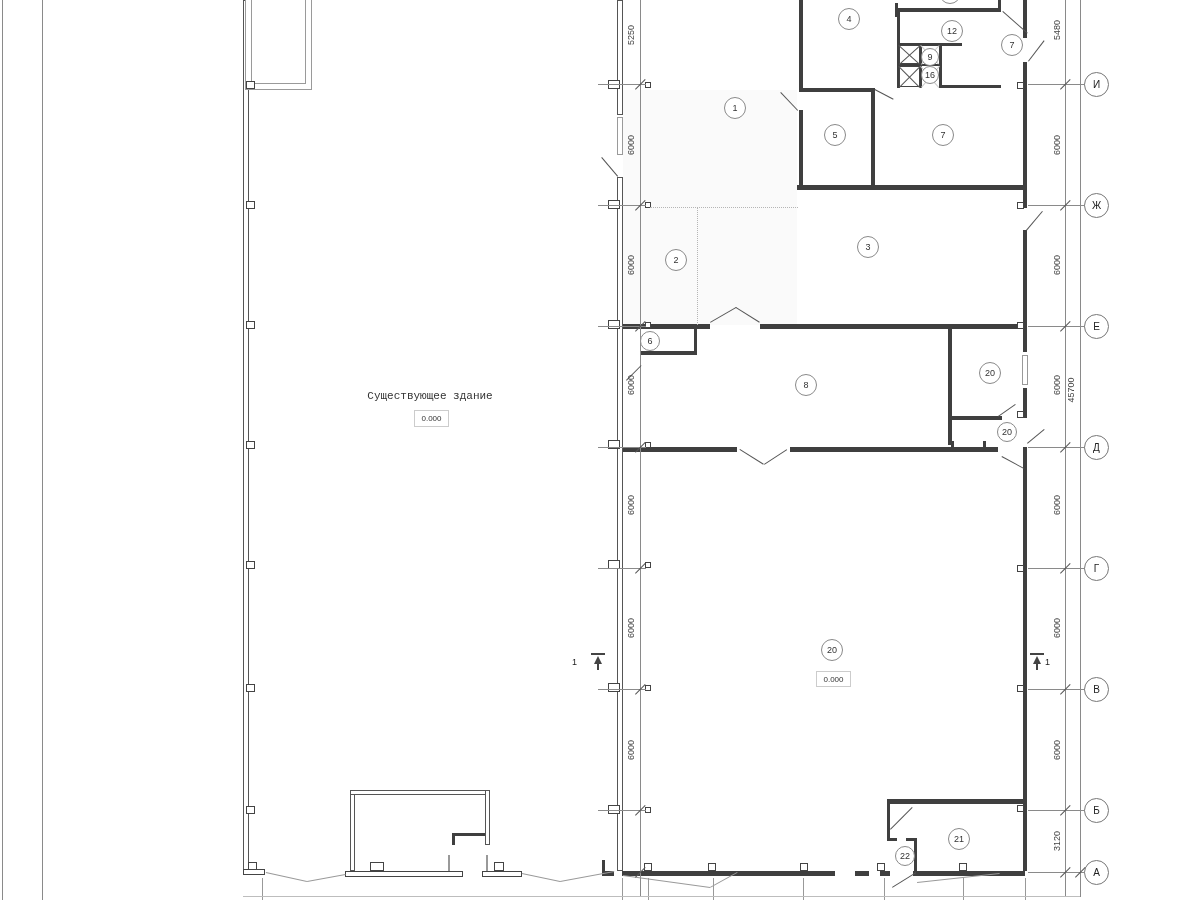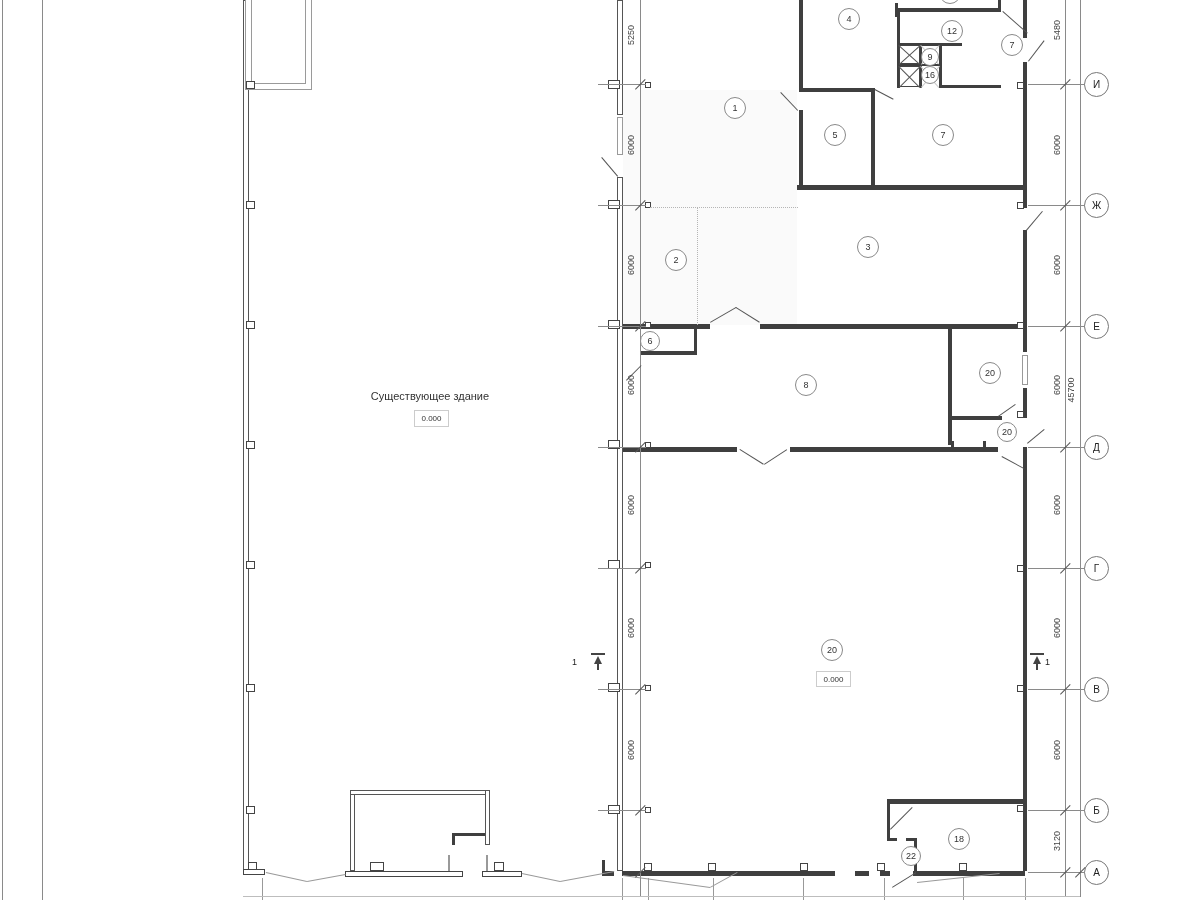--- a/index.html
+++ b/index.html
@@ -31,21 +31,21 @@
   .secnum{position:absolute;font-size:9px;color:#222;}
   .tri-up{position:absolute;width:0;height:0;border-left:4px solid transparent;
           border-right:4px solid transparent;border-bottom:8px solid #444;}
 </style>
 </head>
 <body>
 
 <div id="plan">
   <div class="tint" style="left:623px;top:90px;width:174px;height:235px;"></div>
 
-  <div class="bldlab" style="left:355px;top:390px;width:150px;">Существующее здание</div>
+  <div class="bldlab" style="left:355px;top:390px;width:150px;font-family:Liberation Mono, monospace;">Существующее здание</div>
   <div class="lvl" style="left:414px;top:410px;width:33px;height:15px;">0.000</div>
   <div class="lvl" style="left:816px;top:671px;width:33px;height:14px;">0.000</div>
 <div class="w" style="left: 897px; top: 8px; width: 103px; height: 4px;"></div>
     <div class="w" style="left: 895px; top: 3px; width: 3px; height: 14px;"></div>
     <div class="w" style="left: 897px; top: 10px; width: 3px; height: 78px;"></div>
     <div class="w" style="left: 897px; top: 43px; width: 65px; height: 3px;"></div>
     <div class="w" style="left: 897px; top: 64px; width: 43px; height: 2px;"></div>
     <div class="w" style="left: 920px; top: 44px; width: 2px; height: 44px;"></div>
     <div class="w" style="left: 939px; top: 44px; width: 3px; height: 44px;"></div>
     <div class="w" style="left: 939px; top: 85px; width: 62px; height: 3px;"></div>
@@ -232,22 +232,22 @@
     <div class="circle" style="left: 1001px; top: 34px; width: 22px; height: 22px;">7</div>
     <div class="circle" style="left: 941px; top: 20px; width: 22px; height: 22px;">12</div>
     <div class="circle" style="left: 921px; top: 48px; width: 18px; height: 18px;">9</div>
     <div class="circle" style="left: 921px; top: 66px; width: 18px; height: 18px;">16</div>
     <div class="circle" style="left: 932px; top: 124px; width: 22px; height: 22px;">7</div>
     <div class="circle" style="left: 640px; top: 331px; width: 20px; height: 20px;">6</div>
     <div class="circle" style="left: 795px; top: 374px; width: 22px; height: 22px;">8</div>
     <div class="circle" style="left: 979px; top: 362px; width: 22px; height: 22px;">20</div>
     <div class="circle" style="left: 997px; top: 422px; width: 20px; height: 20px;">20</div>
     <div class="circle" style="left: 821px; top: 639px; width: 22px; height: 22px;">20</div>
-    <div class="circle" style="left: 948px; top: 828px; width: 22px; height: 22px;">18</div>
-    <div class="circle" style="left: 895px; top: 846px; width: 20px; height: 20px; margin-left: 6px;">22</div>
+    <div class="circle" style="left: 948px; top: 828px; width: 22px; height: 22px;">21</div>
+    <div class="circle" style="left: 895px; top: 846px; width: 20px; height: 20px;">22</div>
     <div class="dimlab" style="left: 631px; top: 35px;">5250</div>
     <div class="dimlab" style="left: 631px; top: 145px;">6000</div>
     <div class="dimlab" style="left: 631px; top: 265px;">6000</div>
     <div class="dimlab" style="left: 631px; top: 385px;">6000</div>
     <div class="dimlab" style="left: 631px; top: 505px;">6000</div>
     <div class="dimlab" style="left: 631px; top: 628px;">6000</div>
     <div class="dimlab" style="left: 631px; top: 750px;">6000</div>
     <div class="dimlab" style="left: 1057px; top: 30px;">5480</div>
     <div class="dimlab" style="left: 1057px; top: 145px;">6000</div>
     <div class="dimlab" style="left: 1057px; top: 265px;">6000</div>

